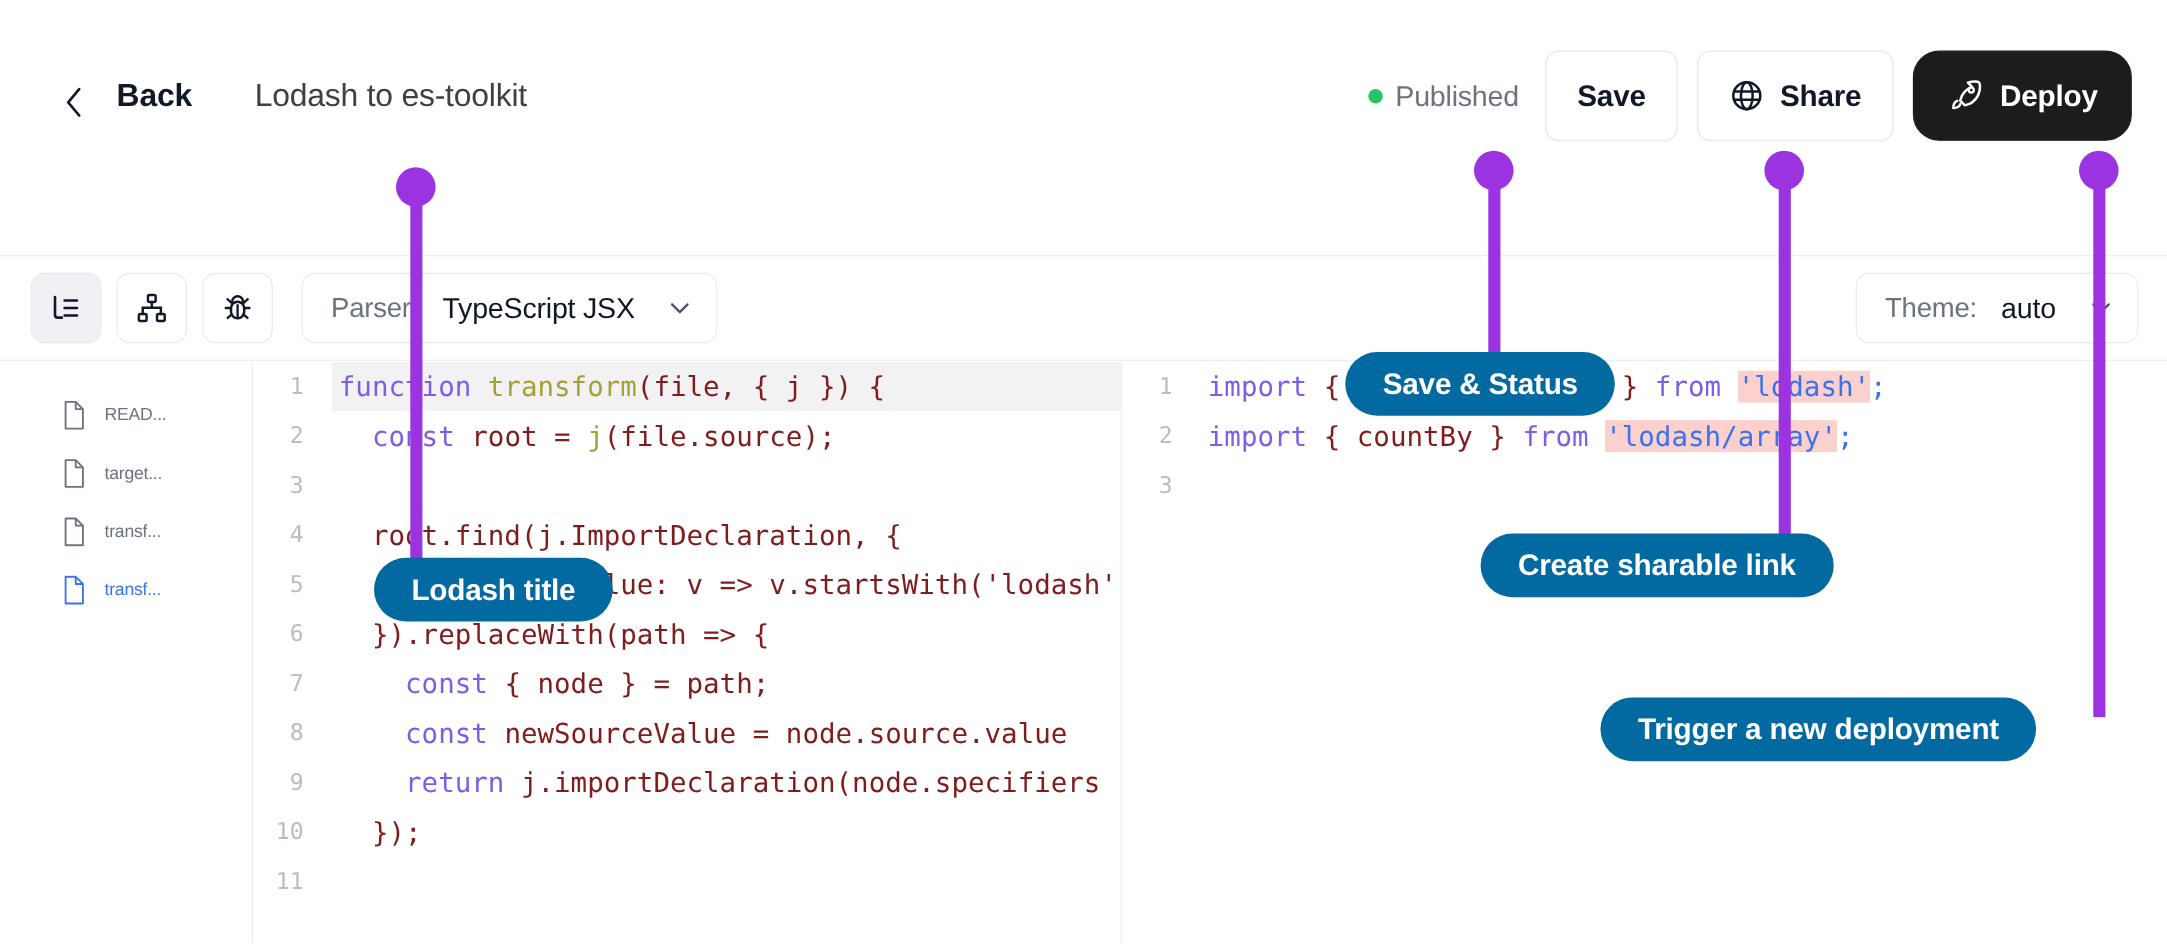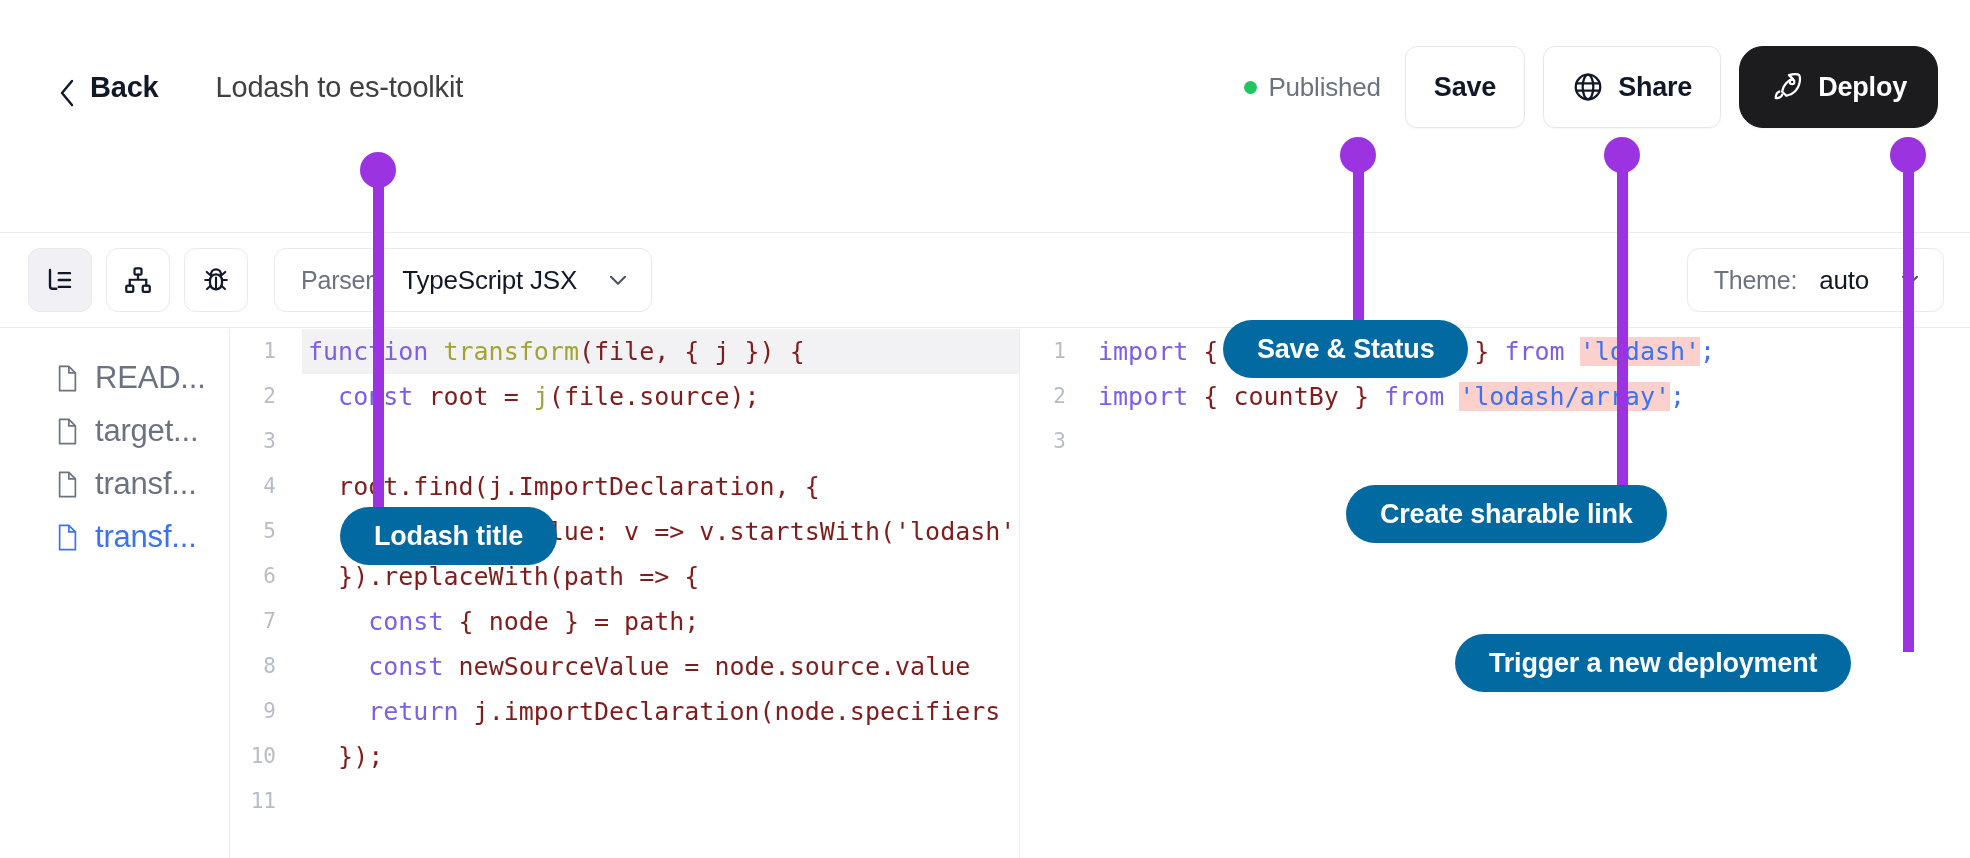--- a/index.html
+++ b/index.html
@@ -11,21 +11,21 @@
   }
   .page { position: relative; width: 1970px; height: 858px; background: #fff; }
 
   
   .header {
     position: absolute; left: 0; top: 48px;
     width: 1970px; height: 78px;
     display: flex; align-items: center;
   }
   .back-btn {
-    display: flex; align-items: center; gap: 14px;
+    display: flex; align-items: center; gap: 30px;
     margin-left: 58px; cursor: pointer;
     color: #111827;
   }
   .back-chevron { display: block; width: 18px; height: 18px; }
   .back-label { font-size: 29px; font-weight: 600; letter-spacing: -0.2px; color: #111827; }
   .project-title {
     margin-left: 57px;
     font-size: 29px; font-weight: 400; color: #404040; letter-spacing: -0.2px;
   }
   .header-right {
@@ -80,21 +80,21 @@
     position: absolute; left: 0; top: 329px; width: 1970px; height: 529px;
     display: flex;
   }
   .filepane {
     width: 230px; border-right: 1px solid #ececf0; padding-top: 22px;
     flex: 0 0 230px;
   }
   .file-row {
     display: flex; align-items: center; gap: 16px;
     height: 53px; padding-left: 56px; cursor: pointer;
-    font-size: 31px; color: #6b7280; letter-spacing: -0.2px;
+    font-size: 16px; color: #6b7280; letter-spacing: -0.2px;
   }
   .file-row.selected { color: #3b72f0; }
   .file-icon { display: block; width: 23px; height: 27px; flex: 0 0 23px; }
 
   .codepane {
     flex: 0 0 790px; width: 790px; position: relative; overflow: hidden;
     border-right: 1px solid #ececf0;
   }
   .codepane.right { flex: 1 1 auto; width: auto; border-right: none; }
   .code-line {

